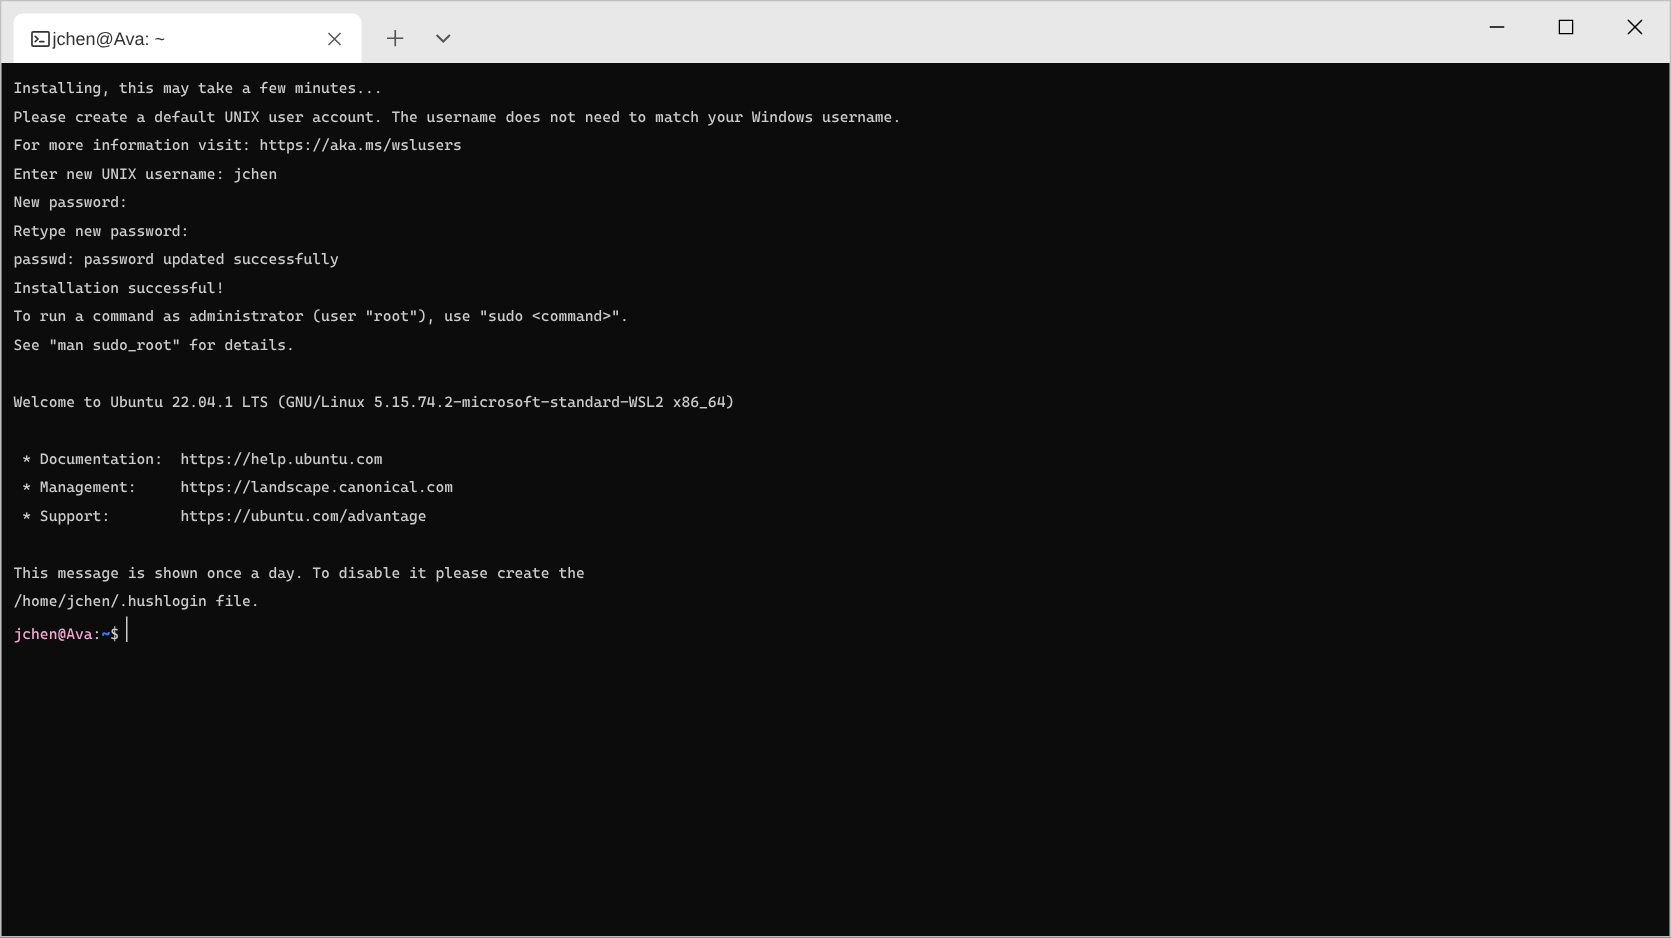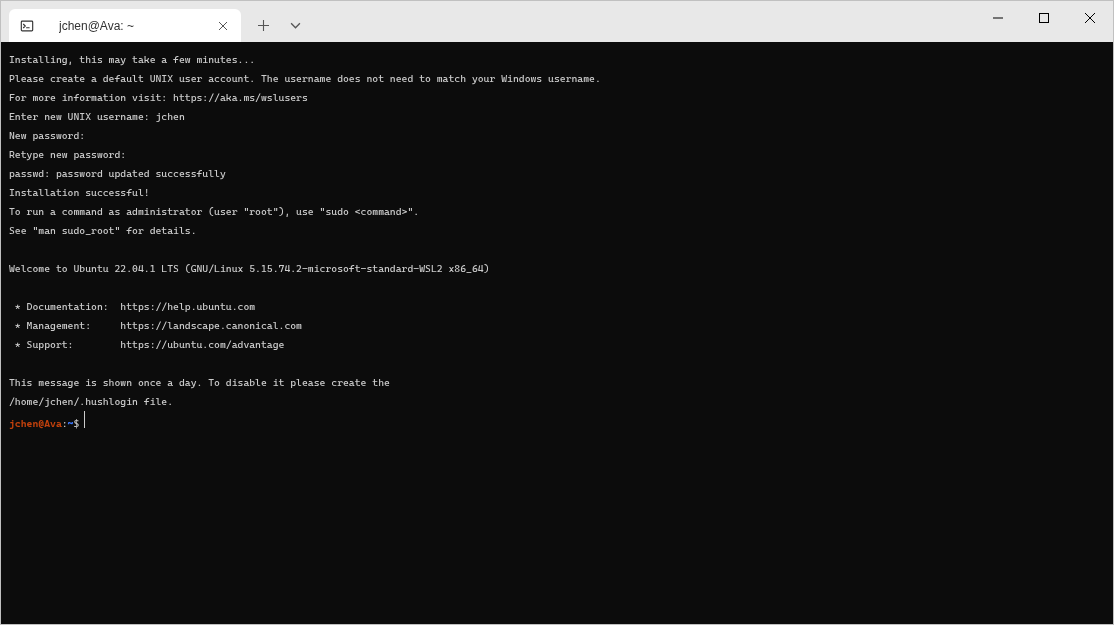--- a/index.html
+++ b/index.html
@@ -37,21 +37,21 @@
     }
     .tab {
       background: #ffffff;
       border-top-left-radius: 6px;
       border-top-right-radius: 6px;
       height: 33px;
       width: 232px;
       display: flex;
       align-items: center;
       padding: 0 10px;
-      gap: 24px;
+      gap: 0;
       font-size: 12px;
       color: #333;
       position: relative;
     }
     .tab-icon {
       width: 16px;
       height: 16px;
       display: flex;
       align-items: center;
       justify-content: center;
@@ -124,22 +124,22 @@
       background: #0c0c0c;
       color: #cccccc;
       font-family: "Cascadia Mono", "Consolas", monospace;
       font-size: 10px;
       line-height: 19px;
       padding: 8px 8px;
       white-space: pre;
       overflow: hidden;
     }
     .prompt-user {
-      color: #c2410c;
-      font-weight: bold;
+      color: #f9a8d4;
+      font-weight: normal;
     }
     .prompt-colon {
       color: #cccccc;
     }
     .prompt-path {
       color: #3b78ff;
       font-weight: bold;
     }
     .prompt-dollar {
       color: #cccccc;

